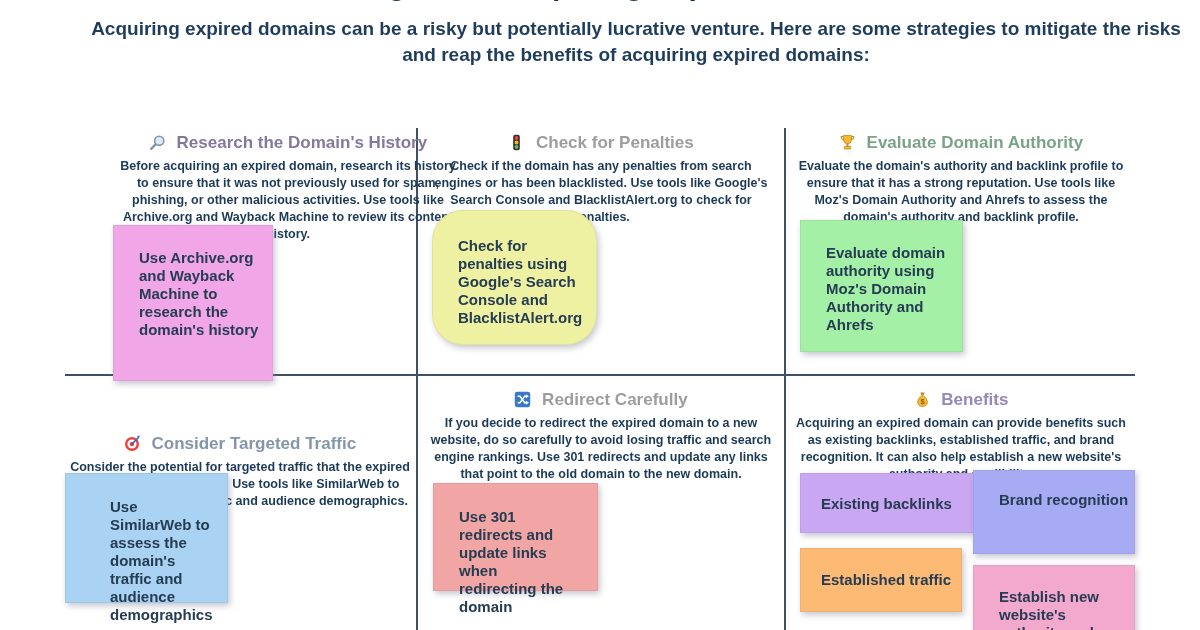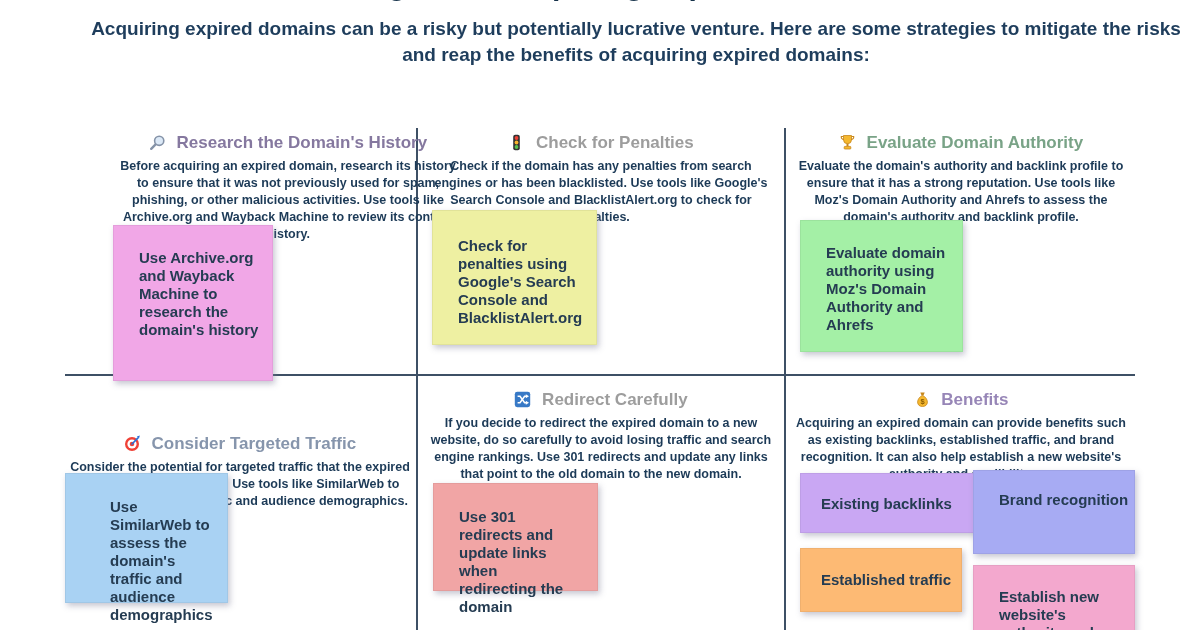--- a/index.html
+++ b/index.html
@@ -71,21 +71,21 @@
     <div class="sec-head" style="color: rgb(157, 157, 157);">
       <span><svg viewBox="0 0 17 17" width="17" height="17">
             <rect x="5.2" y="0.8" width="6.6" height="15.4" rx="2" fill="#333333"></rect>
             <circle cx="8.5" cy="4" r="1.9" fill="#ef4136"></circle>
             <circle cx="8.5" cy="8.5" r="1.9" fill="#f7b32b"></circle>
             <circle cx="8.5" cy="13" r="1.9" fill="#58c24e"></circle>
           </svg></span>
       <span>Check for Penalties</span>
     </div>
     <div class="sec-body">Check if the domain has any penalties from search engines or has been blacklisted. Use tools like Google's Search Console and BlacklistAlert.org to check for penalties.</div>
-    <div class="note n-c2" style="background: rgb(238, 240, 162);">
+    <div class="note n-c2" style="background: rgb(238, 240, 162); border-radius: 31px;">
       <span>Check for penalties using Google's Search Console and BlacklistAlert.org</span>
     </div>
   </div>
 
   <div class="cell c3 row1">
     <div class="sec-head" style="color: rgb(121, 163, 135);">
       <span><svg viewBox="0 0 17 17" width="17" height="17">
             <path d="M4.5 1.5h8v4.2a4 4 0 0 1-8 0z" fill="#f5b82e" stroke="#c8871c" stroke-width="0.8"></path>
             <path d="M4.5 2.5H2.3a2.6 2.6 0 0 0 2.6 3.1M12.5 2.5h2.2a2.6 2.6 0 0 1-2.6 3.1" fill="none" stroke="#c8871c" stroke-width="1.1"></path>
             <rect x="7.5" y="9.5" width="2" height="2.9" fill="#c8871c"></rect>

